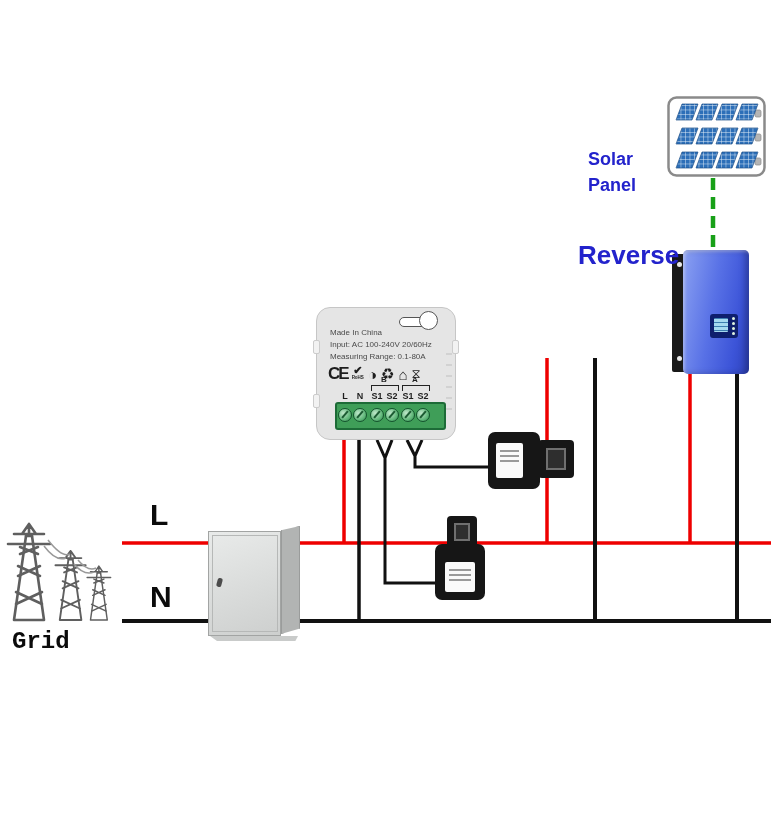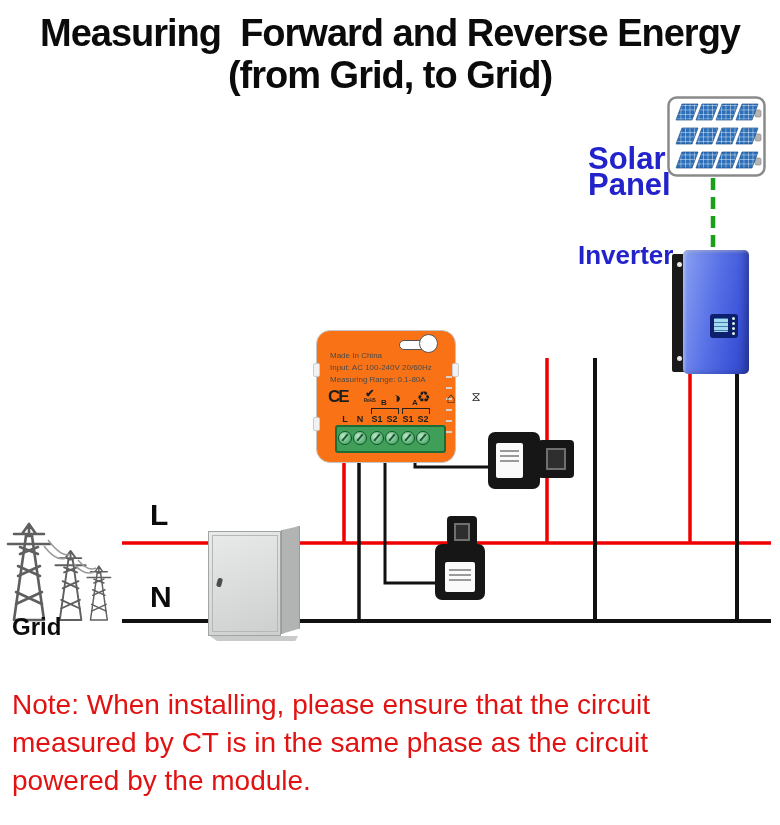--- a/index.html
+++ b/index.html
@@ -13,48 +13,48 @@
 
   
   .blue-label{color:#2323cc;font-weight:bold;z-index:4;}
   .black-label{color:#0b0b0b;font-weight:bold;z-index:4;}
 
   
   .wires{left:0;top:0;z-index:1;}
 
   
   .solar-svg{left:667px;top:96px;z-index:2;}
-  .solar-label{left:588px;top:146px;font-size:31px;line-height:26px;white-space:pre-wrap;}
+  .solar-label{left:588px;top:146px;font-size:18px;line-height:26px;white-space:pre-wrap;}
 
   
   .inverter{left:670px;top:248px;width:82px;height:128px;z-index:2;}
   .inv-plate{left:2px;top:6px;width:15px;height:118px;background:#191919;border-radius:2px;}
   .inv-screw{width:5px;height:5px;border-radius:50%;background:#e8e8e8;left:7px;}
   .inv-body{left:13px;top:2px;width:66px;height:124px;border-radius:5px;
             background:linear-gradient(100deg,#8ba1f2 0%,#5871e6 45%,#3c54d8 78%,#2e42bc 100%);
             box-shadow:inset -4px 0 6px rgba(0,0,0,.25), inset 2px 2px 3px rgba(255,255,255,.35);}
   .inv-screen{left:40px;top:66px;width:28px;height:24px;background:#0e1f6e;border-radius:3px;}
   .inv-lcd{left:44px;top:70px;width:14px;height:14px;background:#a6d9ef;border-radius:1px;
            background-image:linear-gradient(#3d7fb0 1px, transparent 1px);background-size:100% 4px;}
   .inv-led{width:3px;height:3px;border-radius:50%;background:#dff3df;left:62px;}
 
   .load1{left:532px;top:318px;width:80px;height:50px;border:3px solid #000;background:#fff;
          display:flex;align-items:center;justify-content:center;z-index:2;box-sizing:border-box;}
   .load1 span{font-size:29px;font-weight:bold;color:#2323cc;}
 
   
-  .module{left:316px;top:330px;width:140px;height:133px;background:#f97316;
+  .module{left:316px;top:307px;width:140px;height:133px;background:#e5e5e5;
           border:1.5px solid #c6c6c6;border-radius:14px;z-index:2;box-sizing:border-box;}
   .keyhole-stem{left:82px;top:9px;width:26px;height:8px;border:1.5px solid #555;border-radius:5px;background:#fff;}
   .keyhole-circle{left:102px;top:3px;width:17px;height:17px;border:1.5px solid #555;border-radius:50%;background:#fff;}
   .side-bump{width:5px;height:12px;background:#f2f2f2;border:1px solid #ccc;border-radius:2px;}
   .ladder{right:3px;top:36px;width:6px;height:74px;
           background:repeating-linear-gradient(180deg,transparent 0 9px,#d2d2d2 9px 11px);}
   .mod-text{left:13px;top:19px;font-size:8px;line-height:12px;color:#4a4a4a;}
-  .cert-row{left:11px;top:54px;width:118px;height:24px;display:flex;align-items:center;gap:16px;color:#1d1d1d;}
+  .cert-row{left:11px;top:54px;width:118px;height:24px;display:flex;align-items:center;gap:4px;color:#1d1d1d;}
   .ce{font-size:17px;font-weight:bold;letter-spacing:-2px;}
   .rohs{display:flex;flex-direction:column;align-items:center;line-height:7px;}
   .rohs .chk{font-size:11px;font-weight:bold;}
   .rohs .txt{font-size:4.5px;font-weight:bold;}
   .cert{font-size:15px;}
   .cert.small{font-size:13px;}
   .bracket{height:5px;border-top:1.2px solid #222;border-left:1.2px solid #222;border-right:1.2px solid #222;width:26px;top:77px;}
   .bracket-letter{top:67px;font-size:8px;font-weight:bold;color:#1d1d1d;transform:translateX(-50%);}
   .tlabel{top:83px;font-size:9px;font-weight:bold;color:#1d1d1d;transform:translateX(-50%);}
   .tblock{left:18px;top:94px;width:111px;height:28px;background:#3f9e58;border:2px solid #1d6b37;
@@ -79,21 +79,21 @@
              clip-path:polygon(0 4%,100% 0%,100% 95%,0 100%);box-sizing:border-box;}
   .dist-door{left:4px;top:9px;width:64px;height:95px;border:1px solid #b6b8b7;}
   .dist-handle{left:9px;top:52px;width:5px;height:9px;background:#4c4c4c;border-radius:2px;transform:rotate(15deg);}
   .dist-bottom{left:2px;top:110px;width:88px;height:5px;background:#c9cbca;
                clip-path:polygon(0 0,100% 0,97% 100%,8% 100%);}
 
   .towers{left:2px;top:512px;z-index:2;}
 
   .lline-label{left:150px;top:498px;font-size:30px;}
   .nline-label{left:150px;top:580px;font-size:30px;}
-  .grid-label{left:12px;top:613px;font-size:24px;}
+  .grid-label{left:12px;top:628px;font-size:24px;font-family:Liberation Mono, monospace;}
   .acbox-label{left:158px;top:639px;font-size:25px;}
   .inverter-label{left:578px;top:240px;font-size:26px;}
 
   .note{left:12px;top:686px;width:745px;font-size:28px;line-height:38px;color:#e21212;z-index:4;}
 </style>
 </head>
 <body>
 
 <div id="stage">
 
@@ -104,22 +104,20 @@
     <path d="M595,358 V621" stroke="#111111" stroke-width="4"></path>
     <path d="M690,364 V543" stroke="#ee0000" stroke-width="3.5"></path>
     <path d="M737,362 V621" stroke="#111111" stroke-width="4"></path>
     <path d="M344,440 V543" stroke="#ee0000" stroke-width="3.5"></path>
     <path d="M359,440 V621" stroke="#111111" stroke-width="3.5"></path>
     <path d="M377,440 L385,458 M392,440 L385,458 M385,458 V583 H437" stroke="#111111" stroke-width="3"></path>
     <path d="M407,440 L415,456 M422,440 L415,456 M415,456 V467 H490" stroke="#111111" stroke-width="3"></path>
     <path d="M713,178 V252" stroke="#18a018" stroke-width="4.5" stroke-dasharray="12 7"></path>
   </svg>
 
-  <div class="abs title">Measuring  Forward and Reverse Energy
-(from Grid, to Grid)</div>
 
   <svg class="abs solar-svg" width="100" height="82" viewBox="0 0 100 82">
     <defs>
       <pattern id="pv" width="4.5" height="4.5" patternUnits="userSpaceOnUse">
         <rect width="4.5" height="4.5" fill="#2d6fb8"></rect>
         <path d="M0,0 H4.5 M0,0 V4.5" stroke="#e8f2fb" stroke-width="0.9"></path>
       </pattern>
     </defs>
     <rect x="1.5" y="1.5" width="96" height="78" rx="8" fill="#ffffff" stroke="#8a8a8a" stroke-width="2.5"></rect>
     <g stroke="#1b4d86" stroke-width="0.7">
@@ -148,21 +146,21 @@
     <div class="abs inv-screw" style="top:14px;"></div>
     <div class="abs inv-screw" style="top:108px;"></div>
     <div class="abs inv-body"></div>
     <div class="abs inv-screen"></div>
     <div class="abs inv-lcd"></div>
     <div class="abs inv-led" style="top:69px;"></div>
     <div class="abs inv-led" style="top:74px;"></div>
     <div class="abs inv-led" style="top:79px;"></div>
     <div class="abs inv-led" style="top:84px;"></div>
   </div>
-  <div class="abs blue-label inverter-label">Inverter</div>
+  <div class="abs blue-label inverter-label">Reverse</div>
 
 
   <div class="abs module">
     <div class="abs keyhole-stem"></div>
     <div class="abs keyhole-circle"></div>
     <div class="abs side-bump" style="left:-4px;top:32px;"></div>
     <div class="abs side-bump" style="left:-4px;top:86px;"></div>
     <div class="abs side-bump" style="right:-4px;top:32px;"></div>
     <div class="abs ladder"></div>
     <div class="abs mod-text">
@@ -243,15 +241,14 @@
     <use href="#tower" transform="translate(52,36) scale(0.72)"></use>
     <use href="#tower" transform="translate(84,52) scale(0.56)"></use>
     <path d="M42,34 Q54,50 64,46 M46,28 Q60,46 68,42" stroke="#999" stroke-width="1.5" fill="none"></path>
     <path d="M72,52 Q82,64 92,60 M76,48 Q86,60 94,56" stroke="#999" stroke-width="1.5" fill="none"></path>
   </svg>
 
   <span class="abs black-label lline-label">L</span>
   <span class="abs black-label nline-label">N</span>
   <span class="abs black-label grid-label">Grid</span>
 
-  <div class="abs note">Note: When installing, please ensure that the circuit measured by CT is in the same phase as the circuit powered by the module.</div>
 
 </div>
 
 </body></html>

